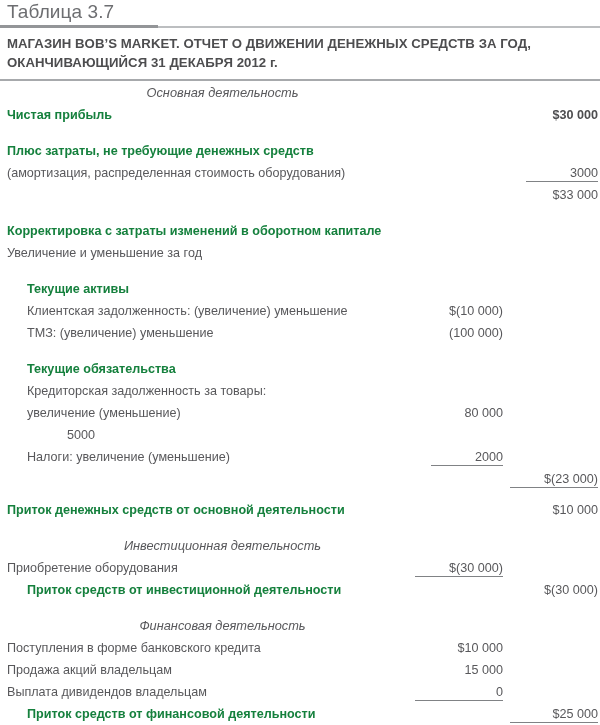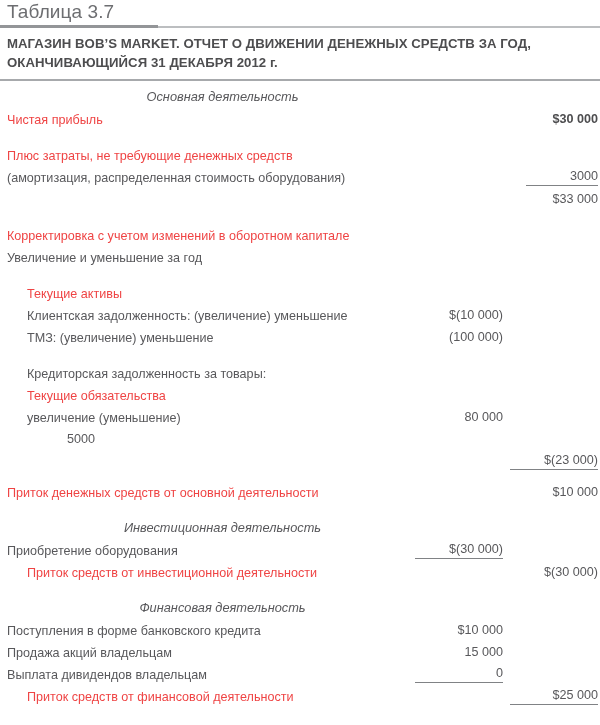--- a/index.html
+++ b/index.html
@@ -67,38 +67,38 @@
     width: 100%;
   }
 
   
   .rows {
     padding-top: 6px;
   }
 
   .row {
     display: flex;
-    align-items: center;
+    align-items: flex-start;
     font-size: 12.6px;
     line-height: 1;
     height: 22px;
     color: #58585b;
   }
   .row.spacer { height: 14px; }
   .row.spacer-sm { height: 9px; }
 
   .label {
     flex: 1 1 auto;
     white-space: nowrap;
     padding-left: 7px;
     overflow: visible;
   }
   .label.indent1 { padding-left: 27px; }
 
-  .label.bold  { font-weight: normal; color: #ef4444; }
+  .label.bold  { font-weight: bold; color: #15803d; }
 
   .center-head {
     flex: 1 1 auto;
     text-align: center;
     padding-right: 155px;
     font-style: italic;
     font-size: 12.8px;
     color: #58585b;
     white-space: nowrap;
   }
@@ -175,21 +175,21 @@
 
     <div class="row">
       <div class="label"></div>
       <div class="col-a"></div>
       <div class="col-b"><span class="num">$33 000</span></div>
     </div>
 
     <div class="row spacer"></div>
 
     <div class="row">
-      <div class="label bold">Корректировка с учетом изменений в оборотном капитале</div>
+      <div class="label bold">Корректировка с затраты изменений в оборотном капитале</div>
       <div class="col-a"></div>
       <div class="col-b"></div>
     </div>
 
     <div class="row">
       <div class="label">Увеличение и уменьшение за год</div>
       <div class="col-a"></div>
       <div class="col-b"></div>
     </div>
 
@@ -209,42 +209,47 @@
 
     <div class="row">
       <div class="label indent1">ТМЗ: (увеличение) уменьшение</div>
       <div class="col-a"><span class="num">(100 000)</span></div>
       <div class="col-b"></div>
     </div>
 
     <div class="row spacer"></div>
 
     <div class="row">
+      <div class="label indent1 bold">Текущие обязательства</div>
+      <div class="col-a"></div>
+      <div class="col-b"></div>
+    </div>
+
+    <div class="row">
       <div class="label indent1">Кредиторская задолженность за товары:</div>
-      <div class="col-a"></div>
-      <div class="col-b"></div>
-    </div>
-
-    <div class="row">
-      <div class="label indent1 bold">Текущие обязательства</div>
       <div class="col-a"></div>
       <div class="col-b"></div>
     </div>
 
     <div class="row">
       <div class="label indent1">увеличение (уменьшение)</div>
       <div class="col-a"><span class="num">80 000</span></div>
       <div class="col-b"></div>
     </div>
 
     <div class="row">
       <div class="col-a"><span class="num">5000</span></div>
       <div class="col-b"></div>
     </div>
 
+    <div class="row">
+      <div class="label indent1">Налоги: увеличение (уменьшение)</div>
+      <div class="col-a"><span class="num ul">2000</span></div>
+      <div class="col-b"></div>
+    </div>
 
     <div class="row">
       <div class="label"></div>
       <div class="col-a"></div>
       <div class="col-b"><span class="num ul-wide">$(23 000)</span></div>
     </div>
 
     <div class="row spacer-sm"></div>
 
     <div class="row">

